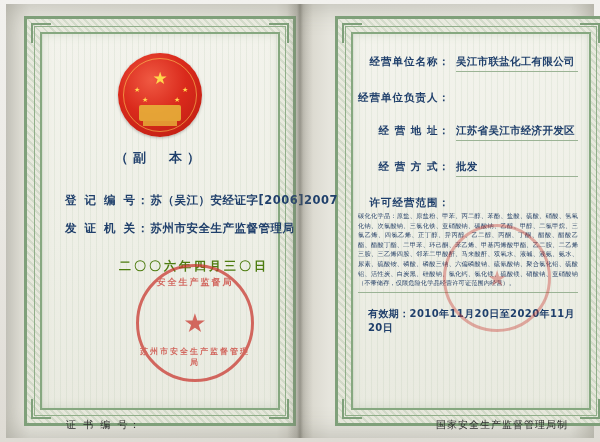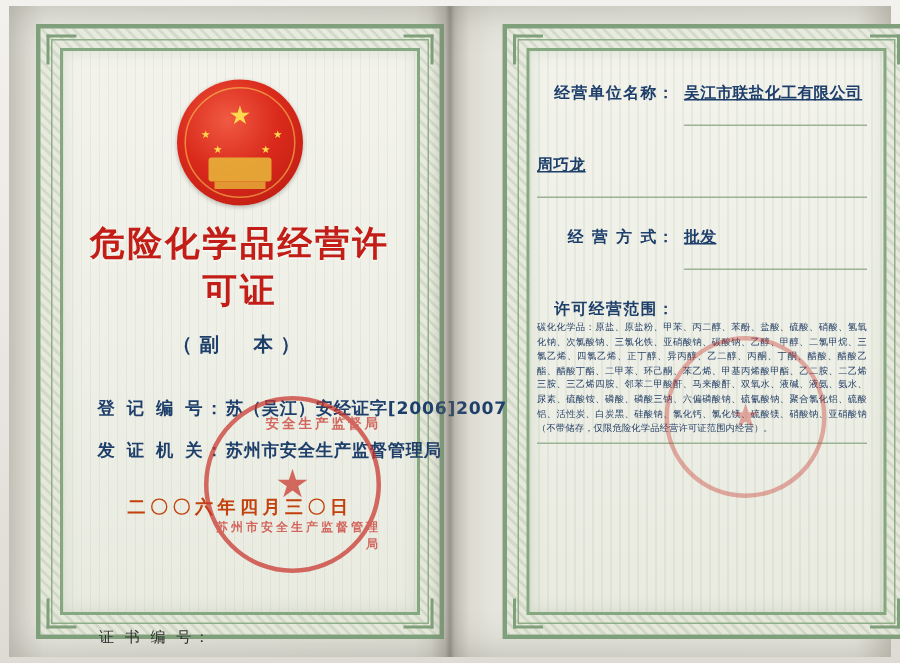--- a/index.html
+++ b/index.html
@@ -237,22 +237,22 @@
   .lf-value {
     font-weight: 700;
     letter-spacing: 0.5px;
   }
 
   .date-line {
     margin-top: 22px;
     font-size: 12px;
     font-weight: 700;
     letter-spacing: 3px;
-    color: #c2410c;
-    text-align: center;
+    color: #4d7c0f;
+    text-align: right;
   }
 
   
   .stamp {
     position: absolute;
     left: 112px;
     top: 248px;
     width: 118px;
     height: 118px;
     z-index: 30;
@@ -271,21 +271,21 @@
     top: 50%;
     transform: translate(-50%,-50%);
     color: #c9342c;
     font-size: 26px;
     line-height: 1;
   }
   .stamp .arc-top, .stamp .arc-bottom {
     position: absolute;
     left: 0;
     width: 100%;
-    text-align: right;
+    text-align: center;
     color: #c9342c;
     font-size: 9px;
     font-weight: 700;
     letter-spacing: 2px;
   }
   .stamp .arc-top { top: 12px; }
   .stamp .arc-bottom { bottom: 14px; font-size: 8px; }
 
   
   .right-content {
@@ -310,23 +310,22 @@
     letter-spacing: 1px;
     padding-right: 6px;
     white-space: nowrap;
   }
   .r-value {
     flex: 1;
     font-size: 10.5px;
     font-weight: 700;
     letter-spacing: 0.3px;
     border-bottom: 1px solid #9bb395;
-    padding-bottom: 14px;
+    padding-bottom: 2px;
     min-height: 13px;
-    text-decoration: underline;
   }
   .r-row.scope { margin-bottom: 1px; }
   .scope-box {
     font-size: 6.2px;
     line-height: 1.55;
     letter-spacing: 0.1px;
     color: #243f66;
     text-align: justify;
     border-bottom: 1px solid #9bb395;
     padding-bottom: 4px;
@@ -410,21 +409,20 @@
           <div class="disc"></div>
           <div class="ring"></div>
           <div class="star-big">★</div>
           <div class="star-s s1">★</div>
           <div class="star-s s2">★</div>
           <div class="star-s s3">★</div>
           <div class="star-s s4">★</div>
           <div class="gate"></div>
         </div>
 
-        <div class="main-title">危险化学品经营许可证</div>
         <div class="sub-title">（副　本）</div>
 
         <div class="left-fields">
           <div class="lf-row">
             <span class="lf-label">登 记 编 号：</span><span class="lf-value">苏（吴江）安经证字[2006]2007</span>
           </div>
           <div class="lf-row">
             <span class="lf-label">发 证 机 关：</span><span class="lf-value">苏州市安全生产监督管理局</span>
           </div>
         </div>
@@ -451,40 +449,46 @@
       </div>
 
       <div class="right-content">
 
         <div class="r-row">
           <div class="r-label">经营单位名称：</div>
           <div class="r-value">吴江市联盐化工有限公司</div>
         </div>
 
         <div class="r-row">
-          <div class="r-value">周巧龙</div>
-        </div>
-
-
+          <div class="r-label">经营单位负责人：</div>
+        </div>
+
+
+        <div class="r-row">
+          <div class="r-label">经 营 地 址：</div>
+          <div class="r-value">江苏省吴江市经济开发区</div>
+        </div>
 
         <div class="r-row">
           <div class="r-label">经 营 方 式：</div>
           <div class="r-value">批发</div>
         </div>
 
         <div class="r-row scope">
           <div class="r-label">许可经营范围：</div>
         </div>
         <div class="scope-box">碳化化学品：原盐、原盐粉、甲苯、丙二醇、苯酚、盐酸、硫酸、硝酸、氢氧化钠、次氯酸钠、三氯化铁、亚硝酸钠、碳酸钠、乙醇、甲醇、二氯甲烷、三氯乙烯、四氯乙烯、正丁醇、异丙醇、乙二醇、丙酮、丁酮、醋酸、醋酸乙酯、醋酸丁酯、二甲苯、环己酮、苯乙烯、甲基丙烯酸甲酯、乙二胺、二乙烯三胺、三乙烯四胺、邻苯二甲酸酐、马来酸酐、双氧水、液碱、液氨、氨水、尿素、硫酸铵、磷酸、磷酸三钠、六偏磷酸钠、硫氰酸钠、聚合氯化铝、硫酸铝、活性炭、白炭黑、硅酸钠、氯化钙、氯化镁、硫酸镁、硝酸钠、亚硝酸钠（不带储存，仅限危险化学品经营许可证范围内经营）。</div>
 
+        <div class="validity">有效期：2010年11月20日至2020年11月20日</div>
       </div>
 
       <div class="stamp-right">
         <div class="circle"></div>
         <div class="star">★</div>
       </div>
     </div>
 
     <div class="certno-outer">证 书 编 号：</div>
+    <div class="issuer-outer">国家安全生产监督管理局制</div>
 
     <div class="fold"></div>
   </div>
 </div>
 
 </body></html>

